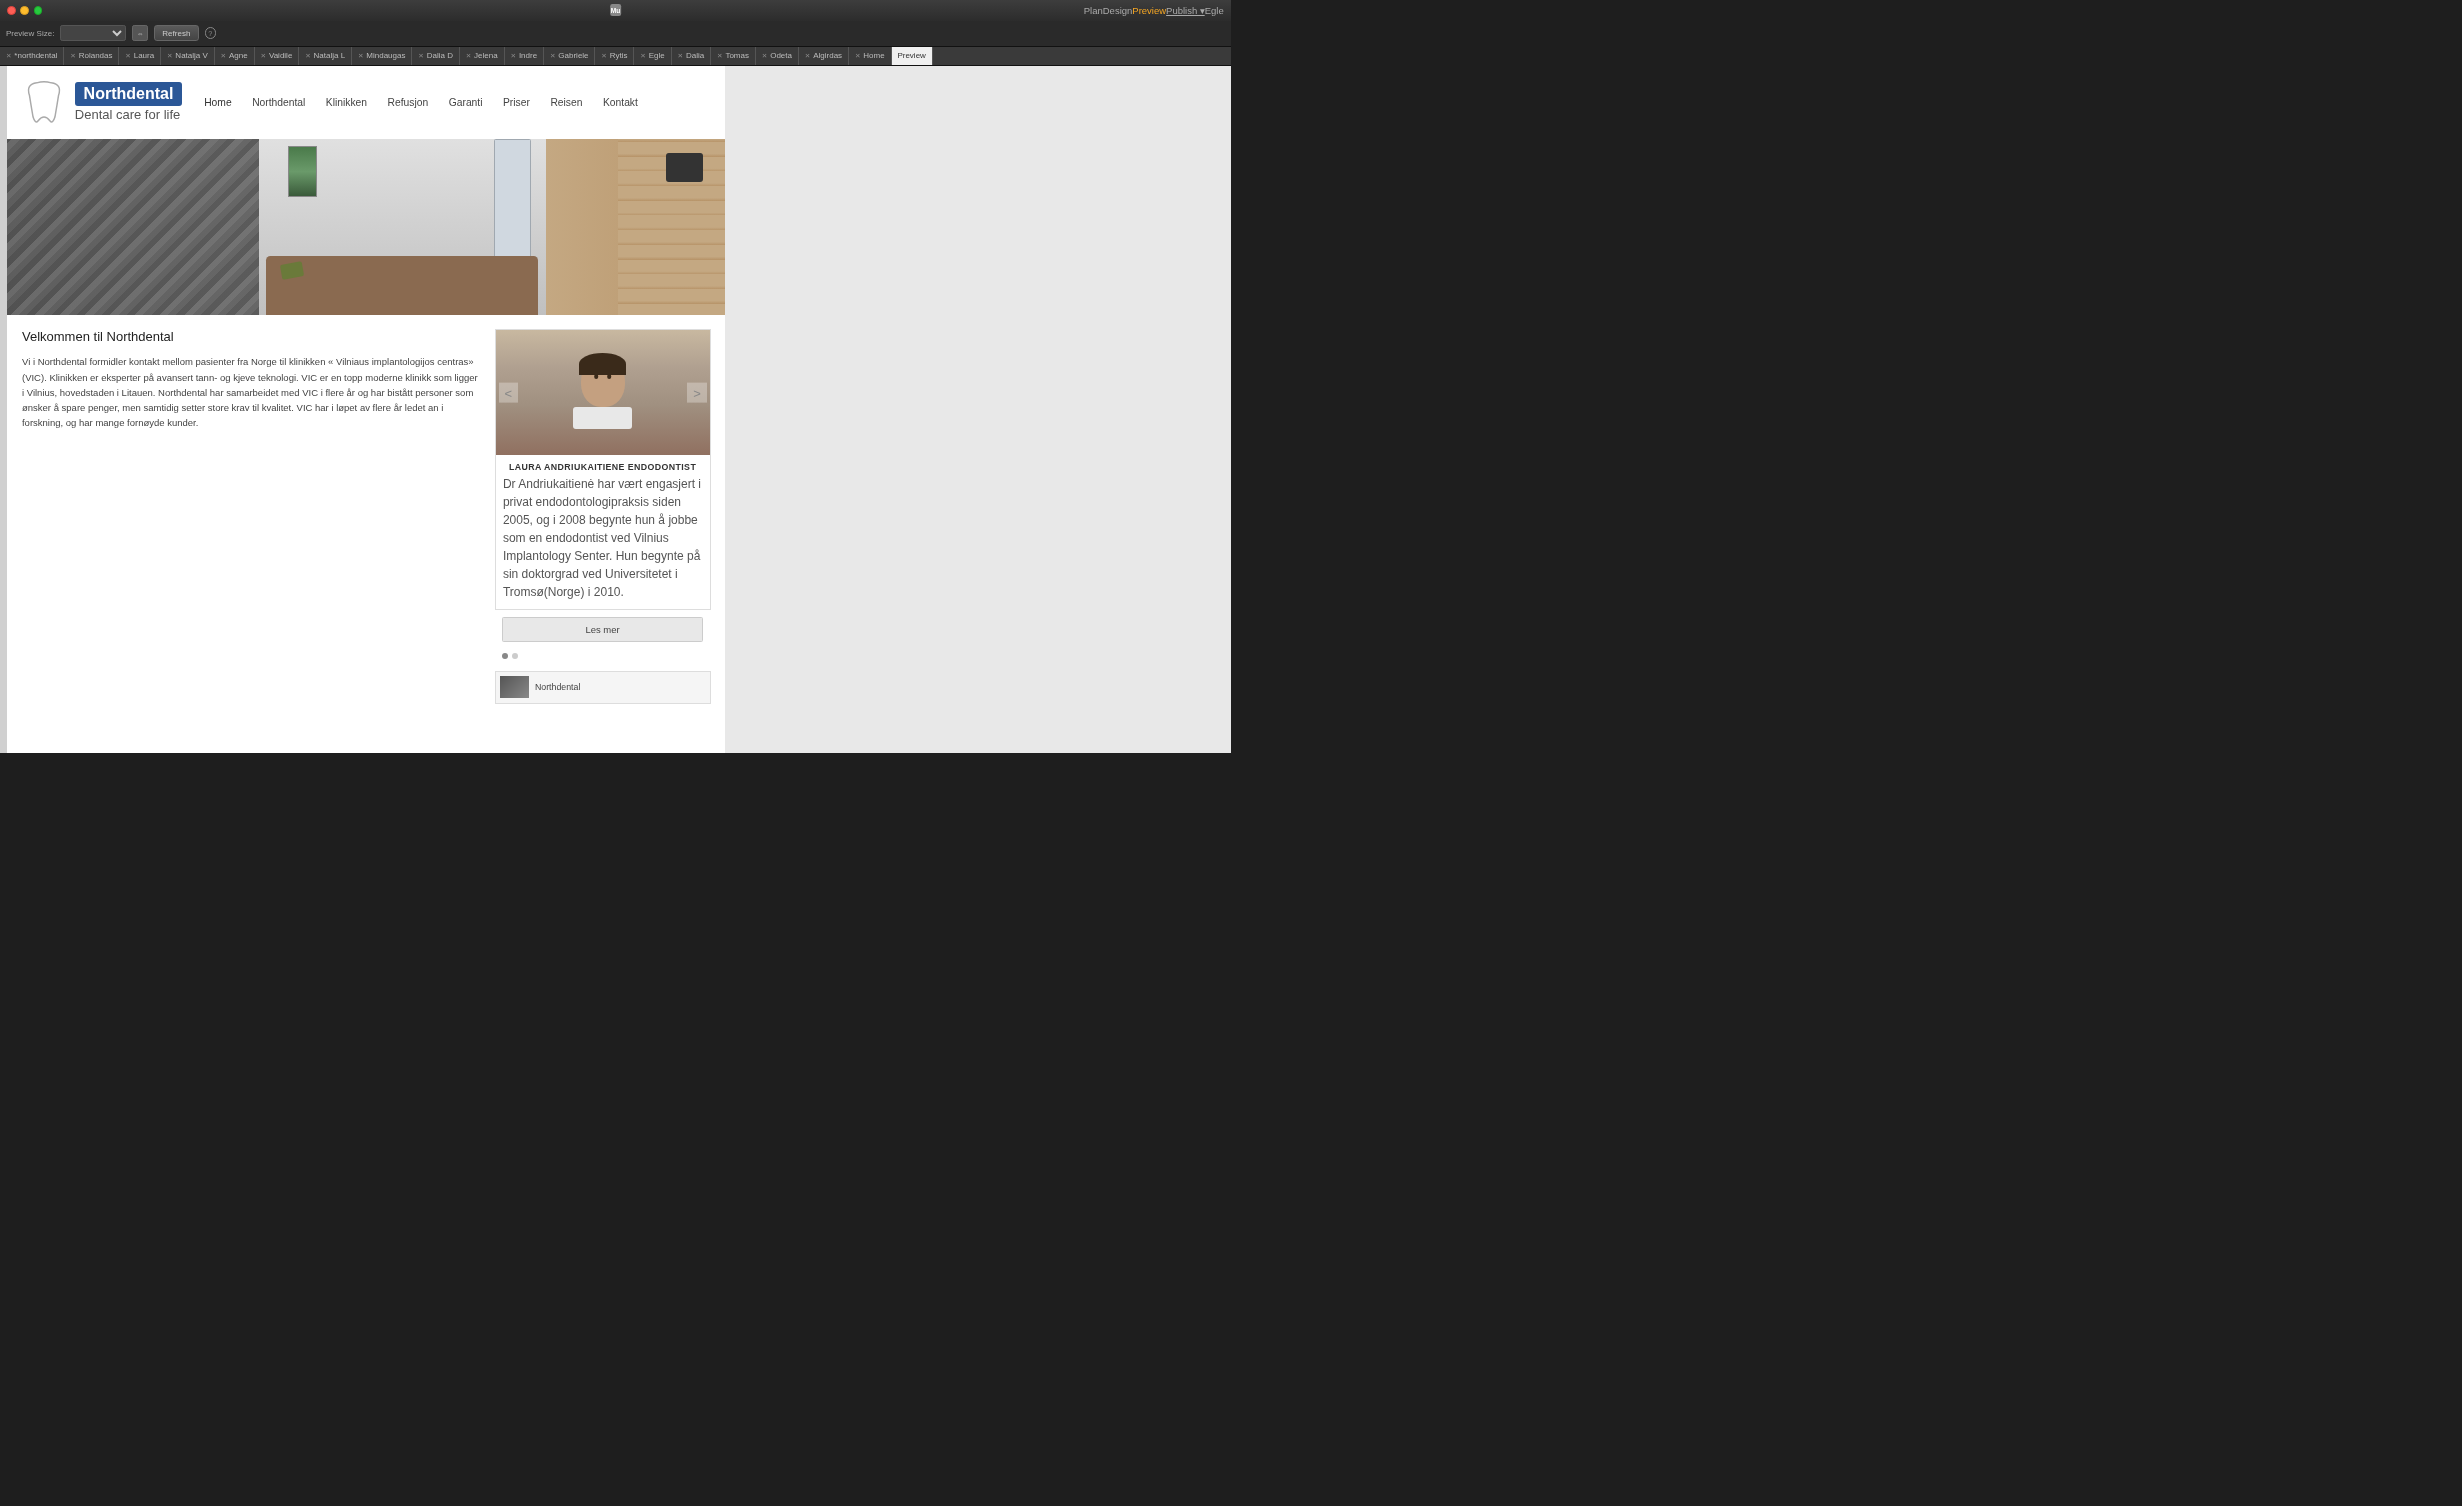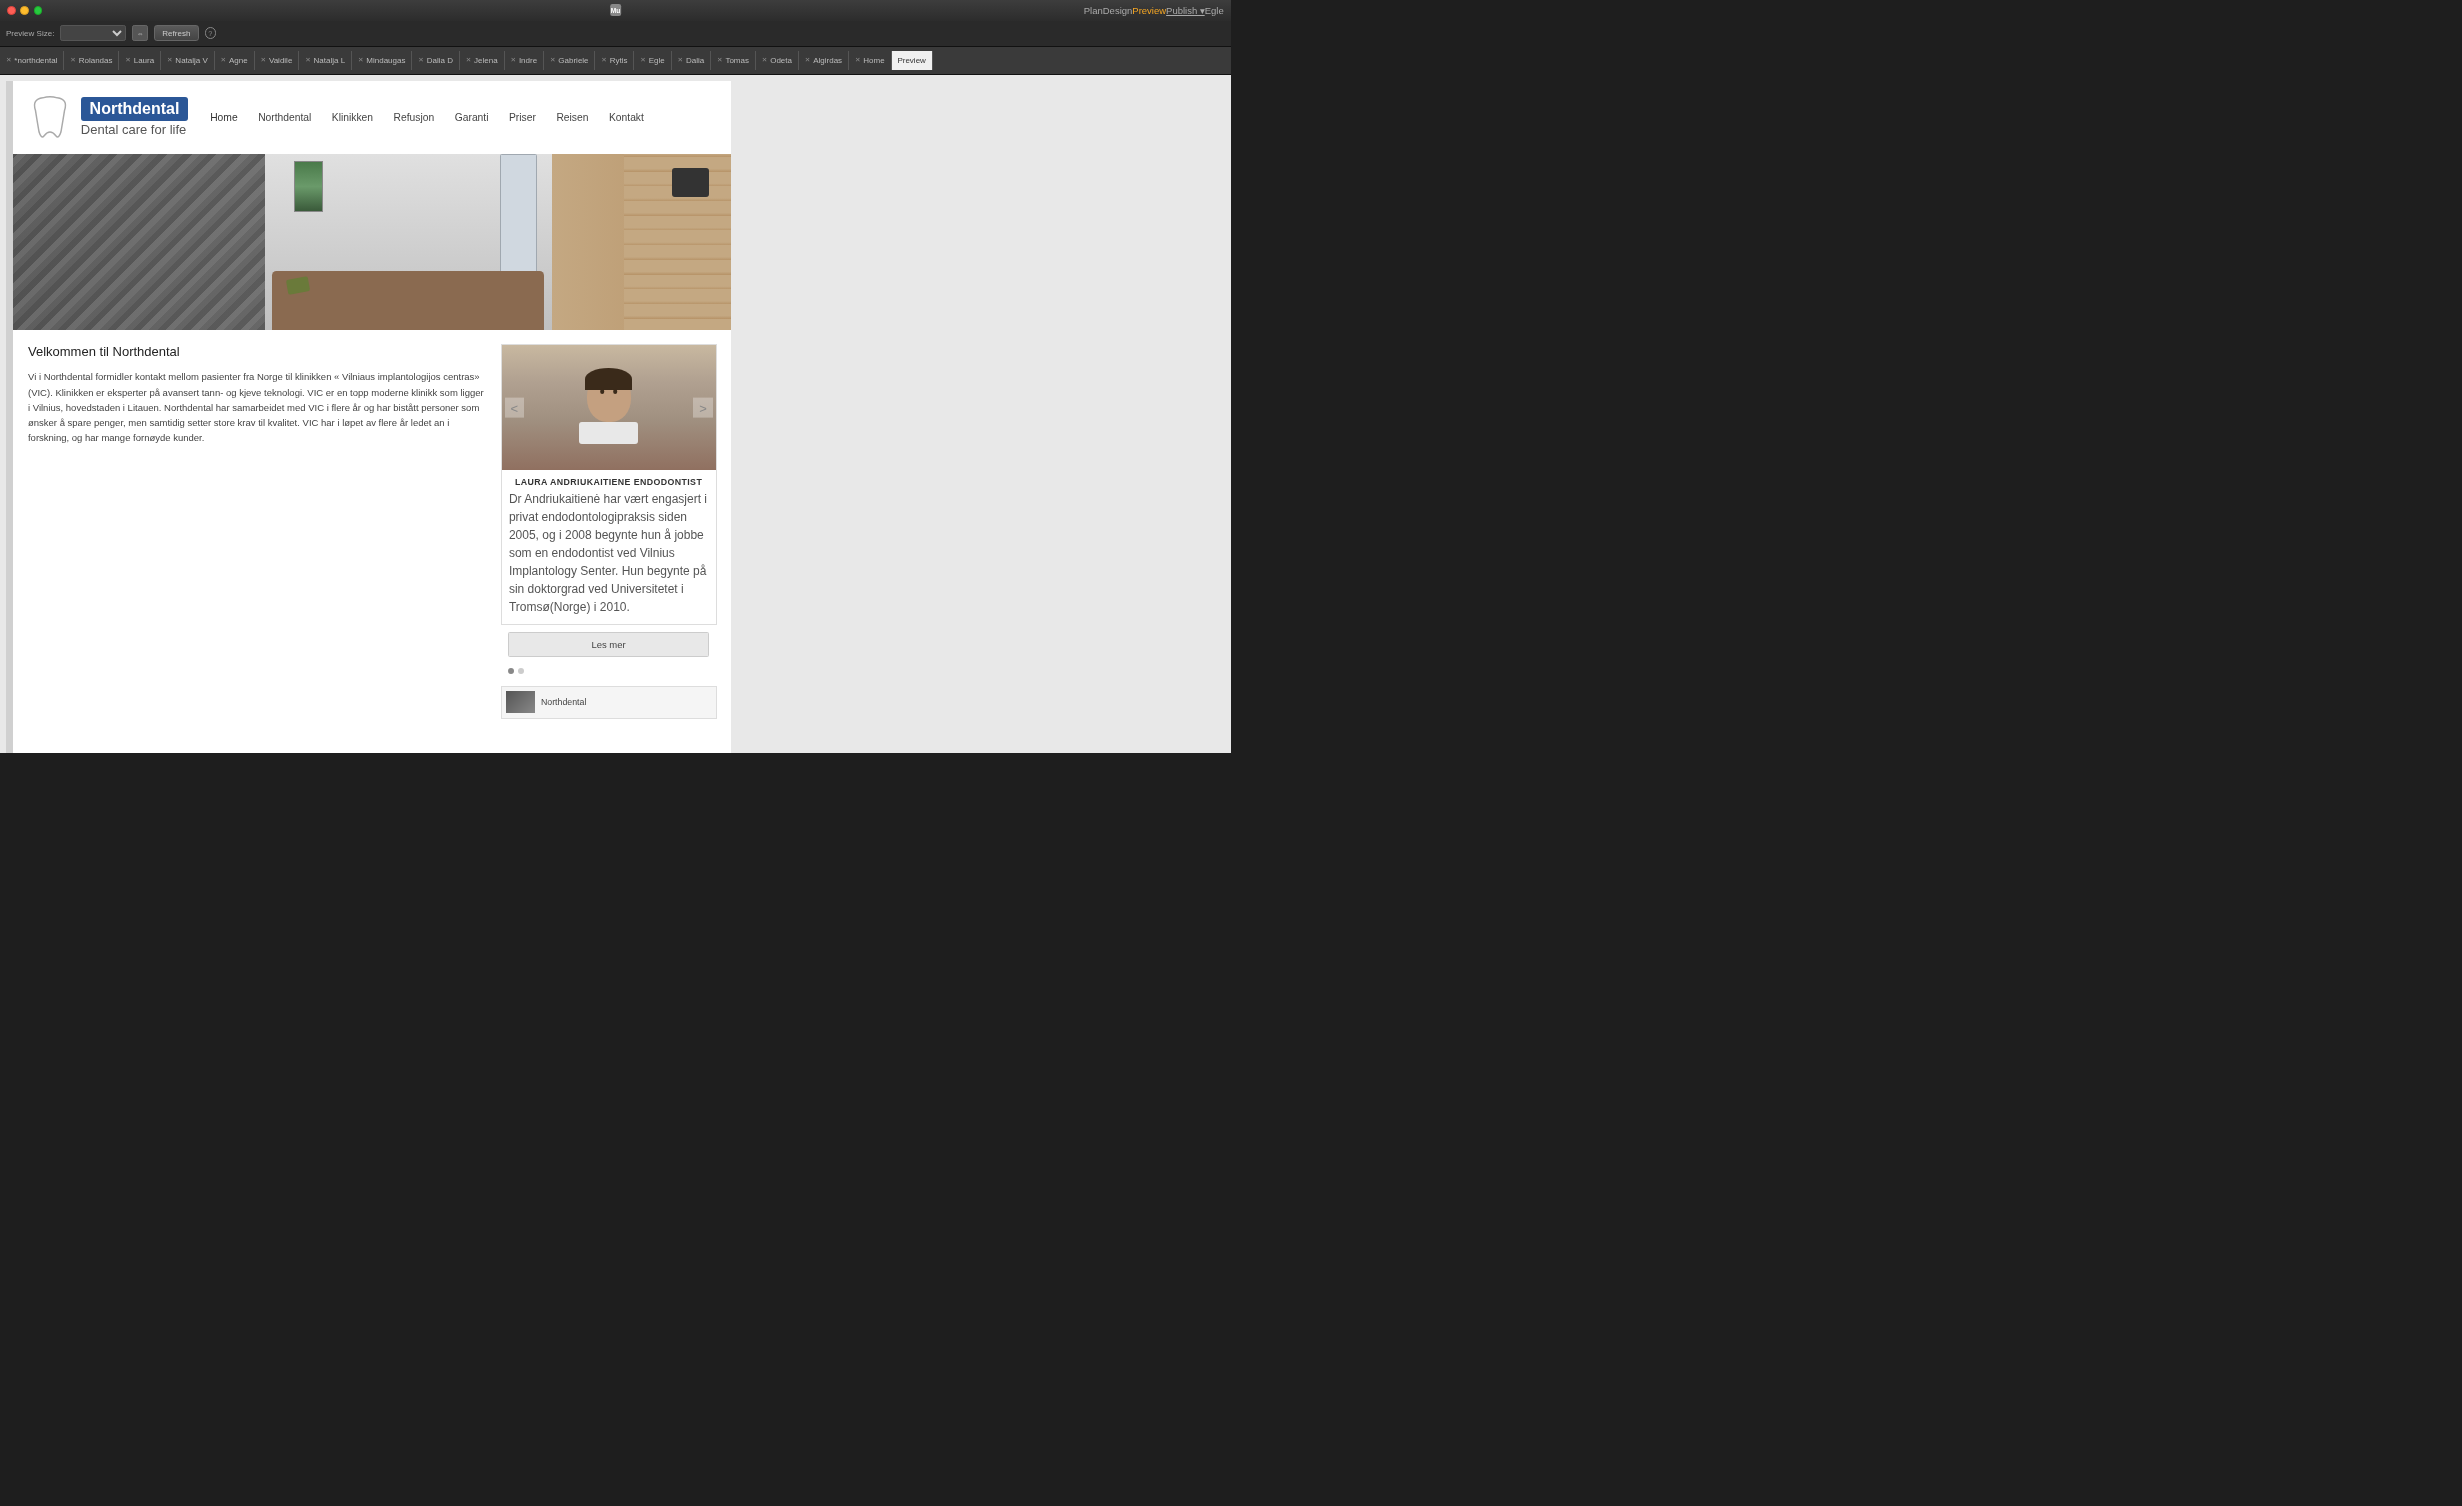--- a/index.html
+++ b/index.html
@@ -56,21 +56,21 @@
       padding: 2.2px 7.3px;
       border-radius: 2.9px;
       cursor: pointer;
       height: 16px;
       display: flex; align-items: center;
     }
     .help-icon { width: 11.7px; height: 11.7px; border: 0.7px solid #888; border-radius: 50%; color: #888; font-size: 7.3px; display: flex; align-items: center; justify-content: center; cursor: pointer; }
 
     
     .tabs-bar {
-      height: 28px;
+      height: 19px;
       background: #3a3a3a;
       display: flex;
       align-items: center;
       overflow: hidden;
       border-bottom: 0.7px solid #111;
     }
     .tab {
       display: flex;
       align-items: center;
       padding: 0 5.9px;
@@ -87,21 +87,21 @@
       background: #f0f0f0;
       color: #333;
     }
     .tab-close { color: #888; font-size: 6.6px; cursor: pointer; }
 
     
     .main-area {
       background: #e8e8e8;
       display: flex;
       justify-content: center;
-      padding: 6px;
+      padding: 0;
       height: calc(753px - 20.5px - 26px - 19px);
       overflow: hidden;
     }
 
     
     .site-preview {
       width: 718px;
       background: white;
       overflow: hidden;
       position: relative;

